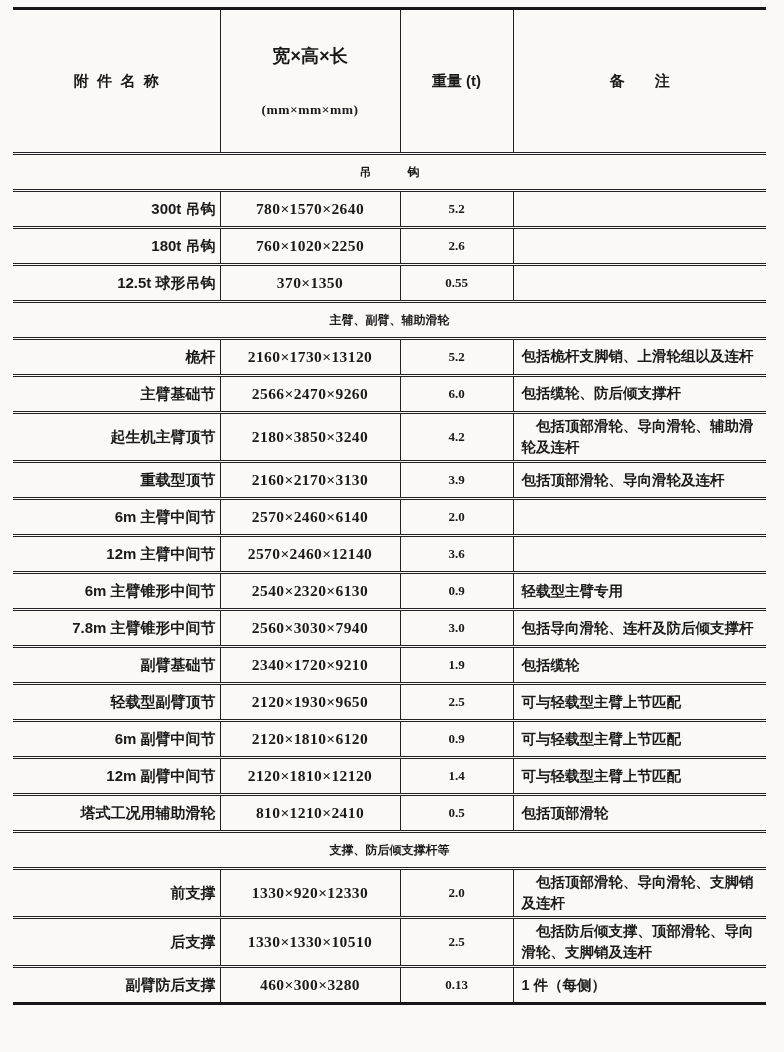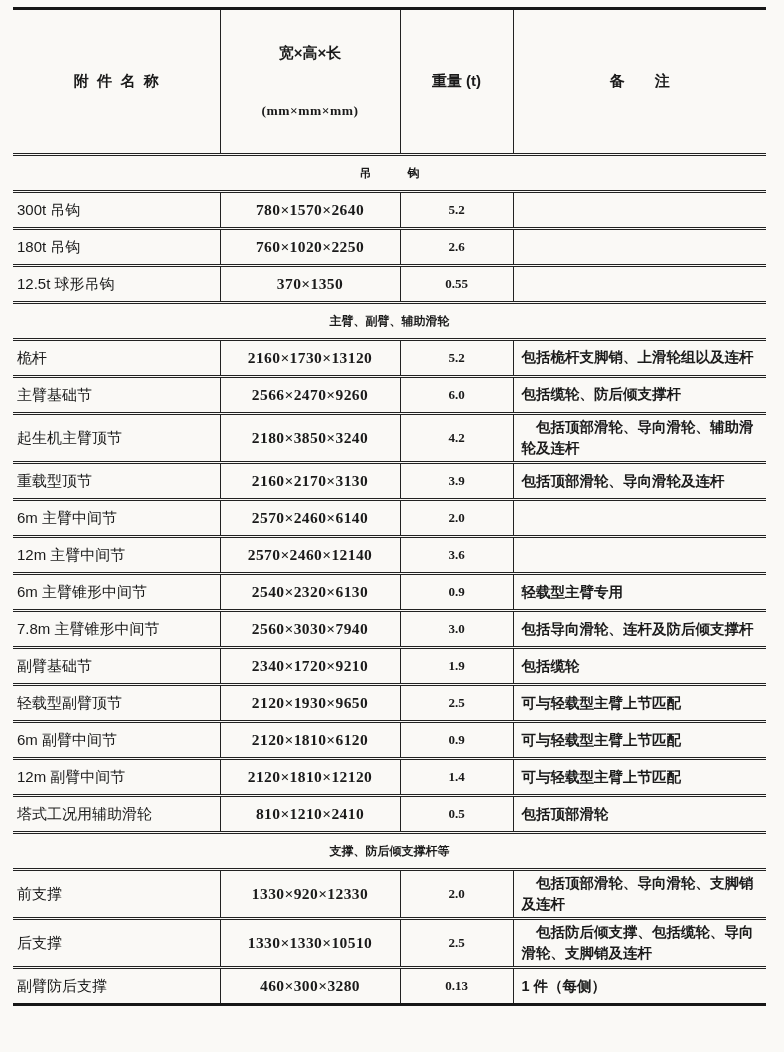--- a/index.html
+++ b/index.html
@@ -39,39 +39,39 @@
     height:52px;
     font-size:15px;
     font-weight:700;
     text-align:center;
     white-space:pre-wrap;
   }
   .hdr-sub{
     font-family:"Liberation Serif",serif;
     font-weight:600;
     font-size:13.5px;
-    margin-top:6px;
+    margin-top:0;
     letter-spacing:.5px;
   }
-  .hdr-main{font-size:15px;font-weight:700;}
+  .hdr-main{font-size:18px;font-weight:700;font-family:Liberation Mono, monospace;}
   
   tr.section-row td{
     height:37px;
     text-align:center;
     font-size:12px;
     font-weight:700;
     white-space:pre-wrap;
   }
   
   tr.data-row td{height:37px;}
   tr.data-row.tall td{height:45px;}
   td.c-name{
-    text-align:left;
+    text-align:right;
     font-size:15px;
-    font-weight:400;
+    font-weight:700;
     padding:0 4px;
   }
   td.c-dims{
     text-align:center;
     font-family:"Liberation Serif",serif;
     font-weight:600;
     font-size:15.5px;
     letter-spacing:.4px;
   }
   td.c-weight{
@@ -220,21 +220,21 @@
         <tr class="data-row tall">
           <td class="c-name">前支撑</td>
           <td class="c-dims vline">1330×920×12330</td>
           <td class="c-weight vline">2.0</td>
           <td class="c-note vline indent">包括顶部滑轮、导向滑轮、支脚销及连杆</td>
         </tr>
         <tr class="data-row tall">
           <td class="c-name">后支撑</td>
           <td class="c-dims vline">1330×1330×10510</td>
           <td class="c-weight vline">2.5</td>
-          <td class="c-note vline indent">包括防后倾支撑、包括缆轮、导向滑轮、支脚销及连杆</td>
+          <td class="c-note vline indent">包括防后倾支撑、顶部滑轮、导向滑轮、支脚销及连杆</td>
         </tr>
         <tr class="data-row">
           <td class="c-name">副臂防后支撑</td>
           <td class="c-dims vline">460×300×3280</td>
           <td class="c-weight vline">0.13</td>
           <td class="c-note vline">1 件（每侧）</td>
         </tr>
       </tbody>
   </table>
 </div>

